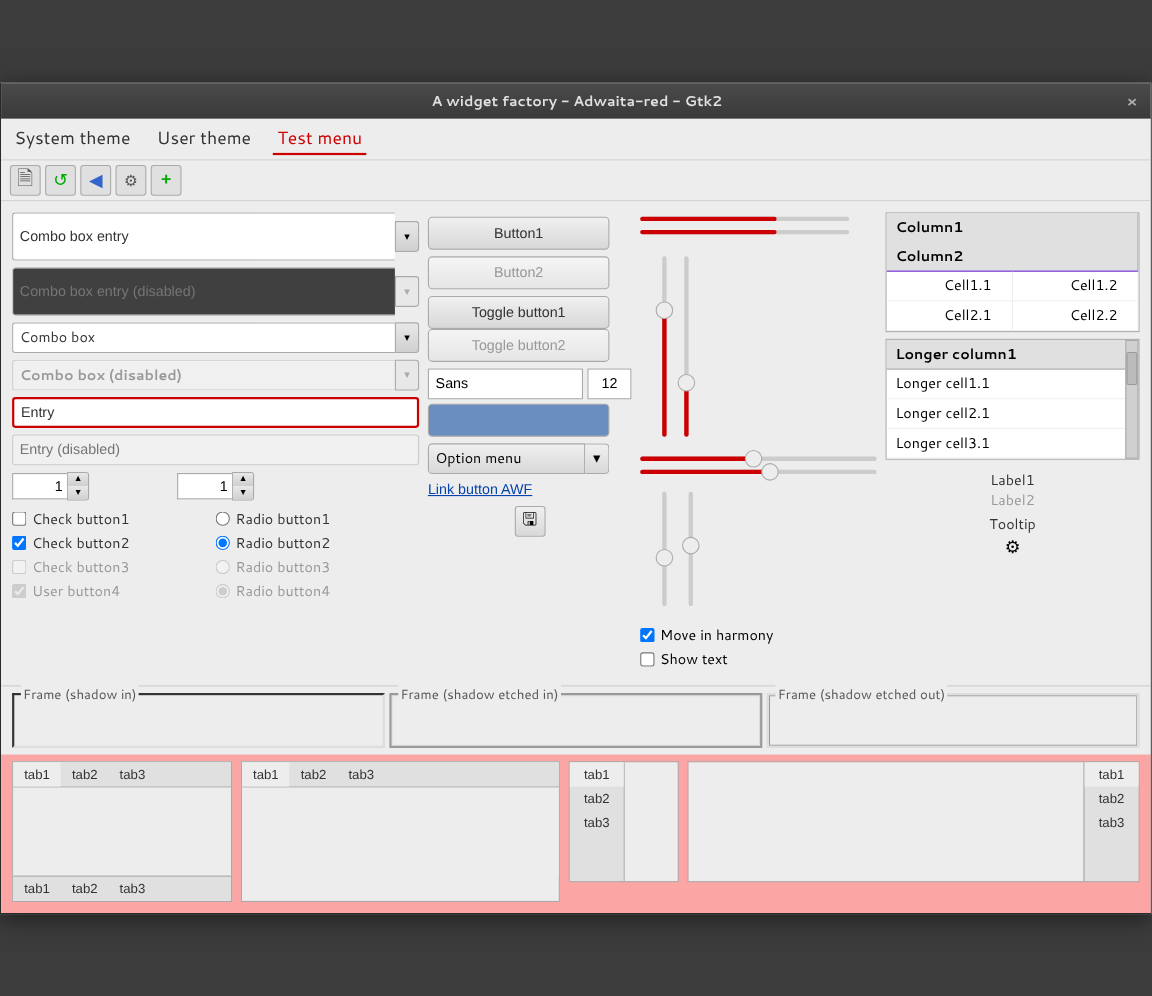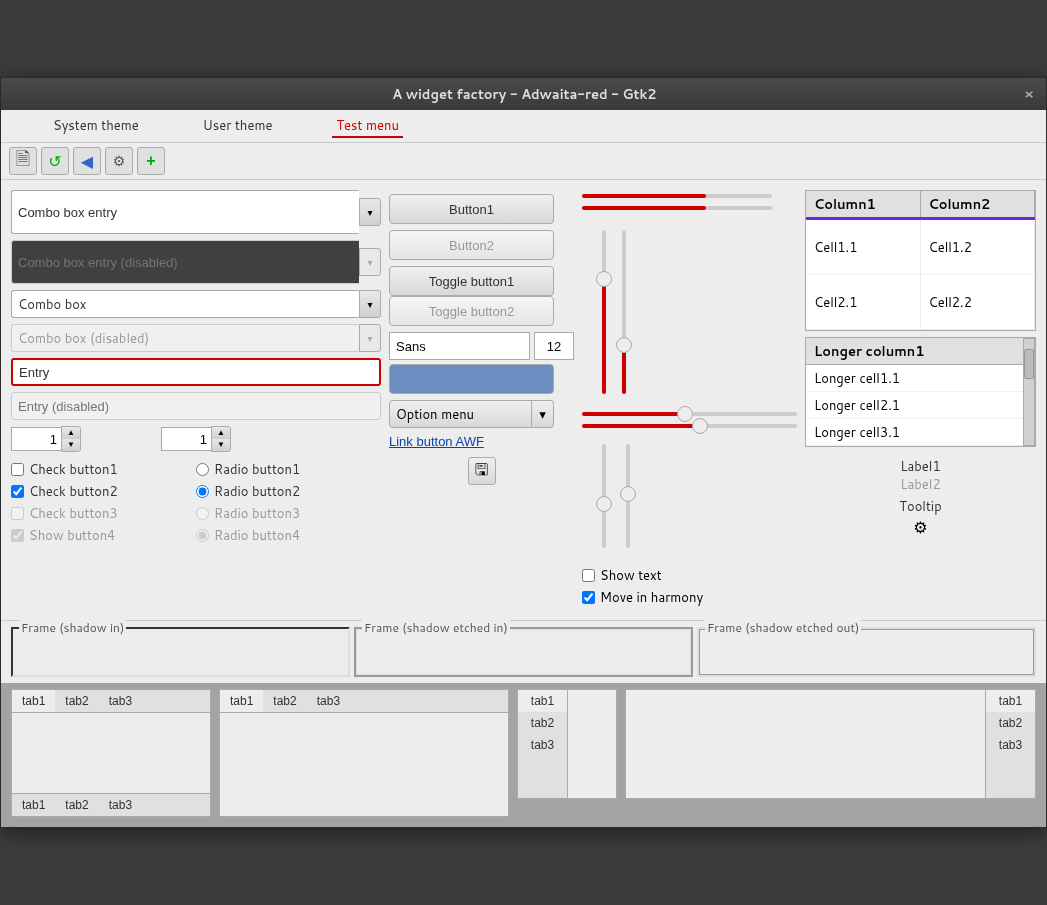--- a/index.html
+++ b/index.html
@@ -41,22 +41,21 @@
       background: #ededed;
       padding: 4px 8px;
       display: flex;
       gap: 16px;
       border-bottom: 1px solid #ccc;
     }
     .menubar-item {
       cursor: pointer;
       padding: 2px 4px;
       color: #333;
-      font-size: 13px;
-      margin-left: 40px;
+      font-size: 16px;
     }
     .menubar-item.active {
       color: #cc0000;
       border-bottom: 2px solid #cc0000;
     }
     .toolbar {
       background: #ededed;
       padding: 4px 8px;
       display: flex;
       gap: 4px;
@@ -355,36 +354,38 @@
     
     .tree-view {
       border: 1px solid #aaa;
       background: white;
       overflow: auto;
       font-size: 13px;
     }
     .tree-header {
       display: flex;
       background: #e0e0e0;
-      border-bottom: 3px solid #6d28d9;
+      border-bottom: 1px solid #6d28d9;
       font-weight: bold;
+      flex-direction: column;
     }
     .tree-header-cell {
       padding: 4px 8px;
       border-right: 1px solid #aaa;
       flex: 1;
     }
     .tree-row {
       display: flex;
       border-bottom: 1px solid #f0f0f0;
     }
     .tree-cell {
-      padding: 18px 8px;
+      padding: 4px 8px;
       border-right: 1px solid #eee;
       flex: 1;
+      margin-left: 44px;
     }
 
     
     .labels-section {
       margin-top: 6px;
       padding: 4px;
       text-align: center;
     }
     .label1 { font-size: 13px; color: #333; display: block; }
     .label2 { font-size: 13px; color: #999; display: block; }
@@ -434,21 +435,21 @@
       padding: 0 2px;
       font-size: 12px;
       color: #555;
     }
 
     
     .tabs-section {
       display: flex;
       gap: 8px;
       padding: 6px 10px 10px;
-      background: #a3a3a3;
+      background: #fca5a5;
     }
     .tab-widget {
       border: 1px solid #aaa;
       background: #ededed;
     }
     .tab-widget.w1 { width: 200px; }
     .tab-widget.w2 { width: 290px; }
     .tabs-top {
       display: flex;
       border-bottom: 1px solid #aaa;
@@ -573,21 +574,21 @@
       </div>
       
       <div class="combo-row">
         <div class="combo-select" style="display:flex;align-items:center;background:white;border:1px solid #aaa;border-right:none;border-radius:3px 0 0 3px;padding:2px 6px;flex:1;">
           <span>Combo box</span>
         </div>
         <button class="combo-btn">▾</button>
       </div>
       
       <div class="combo-row">
-        <div style="flex:1;height:28px;padding:0 6px;background:#f0f0f0;border:1px solid #ccc;border-right:none;border-radius:3px 0 0 3px;display:flex;align-items:center;">
+        <div style="flex:1;height:28px;padding:0 6px;background:#f0f0f0;border:1px solid #ccc;border-right:none;border-radius:3px 0 0 3px;display:flex;align-items:center;font-weight:bold;">
           <span style="color:#999;">Combo box (disabled)</span>
         </div>
         <button class="combo-btn disabled" disabled="">▾</button>
       </div>
       
       <input class="entry-input" type="text" value="Entry" style="">
       
       <input class="entry-input disabled" type="text" disabled="" placeholder="Entry (disabled)" style="">
       
       <div class="spinners-row">
@@ -627,21 +628,21 @@
         <div class="check-radio-item disabled">
           <input type="checkbox" id="cb3" disabled="" style="">
           <label for="cb3" style="color:#999;">Check button3</label>
         </div>
         <div class="check-radio-item disabled">
           <input type="radio" name="radio2" id="rb3" disabled="" style="">
           <label for="rb3" style="color:#999;">Radio button3</label>
         </div>
         <div class="check-radio-item disabled">
           <input type="checkbox" id="cb4" checked="" disabled="" style="">
-          <label for="cb4" style="color:#999;">Show button4</label>
+          <label for="cb4" style="color:#999;">User button4</label>
         </div>
         <div class="check-radio-item disabled">
           <input type="radio" name="radio2" id="rb4" checked="" disabled="" style="">
           <label for="rb4" style="color:#999;">Radio button4</label>
         </div>
       </div>
     </div>
 
     <div class="col2" style="padding-top:4px;">
       <button class="btn-widget" style="width:165px;">Button1</button>
@@ -729,26 +730,26 @@
           <div style="display:flex;flex-direction:column;align-items:center;height:120px;">
             <div style="width:4px;flex:1;background:#ccc;border-radius:2px;position:relative;margin:8px 0;">
               <div style="position:absolute;top:40%;left:-6px;width:16px;height:16px;border-radius:50%;background:#ededed;border:1px solid #aaa;"></div>
             </div>
           </div>
         </div>
       </div>
 
       <div>
         <div class="cb-item">
+          <input type="checkbox" checked="" id="move-harmony" style="">
+          <label for="move-harmony">Move in harmony</label>
+        </div>
+        <div class="cb-item">
           <input type="checkbox" id="show-text" style="">
           <label for="show-text">Show text</label>
-        </div>
-        <div class="cb-item">
-          <input type="checkbox" checked="" id="move-harmony" style="">
-          <label for="move-harmony">Move in harmony</label>
         </div>
       </div>
     </div>
 
     <div class="col4">
 
       <div class="tree-view" style="margin-bottom:6px;">
         <div class="tree-header">
           <div class="tree-header-cell">Column1</div>
           <div class="tree-header-cell">Column2</div>

